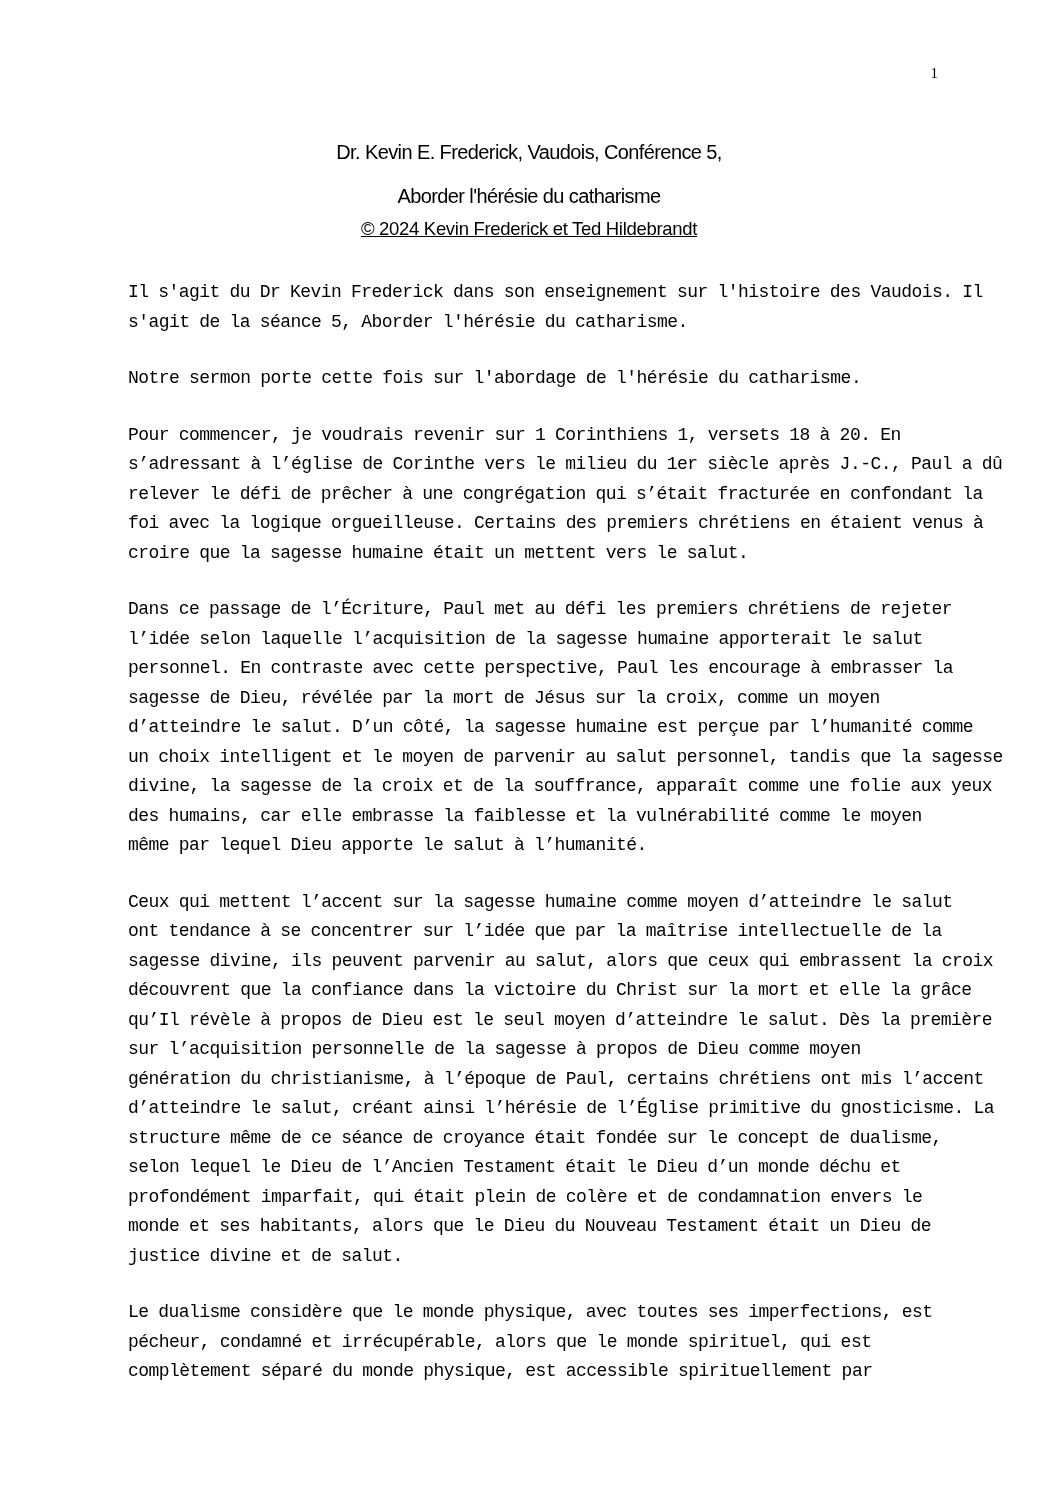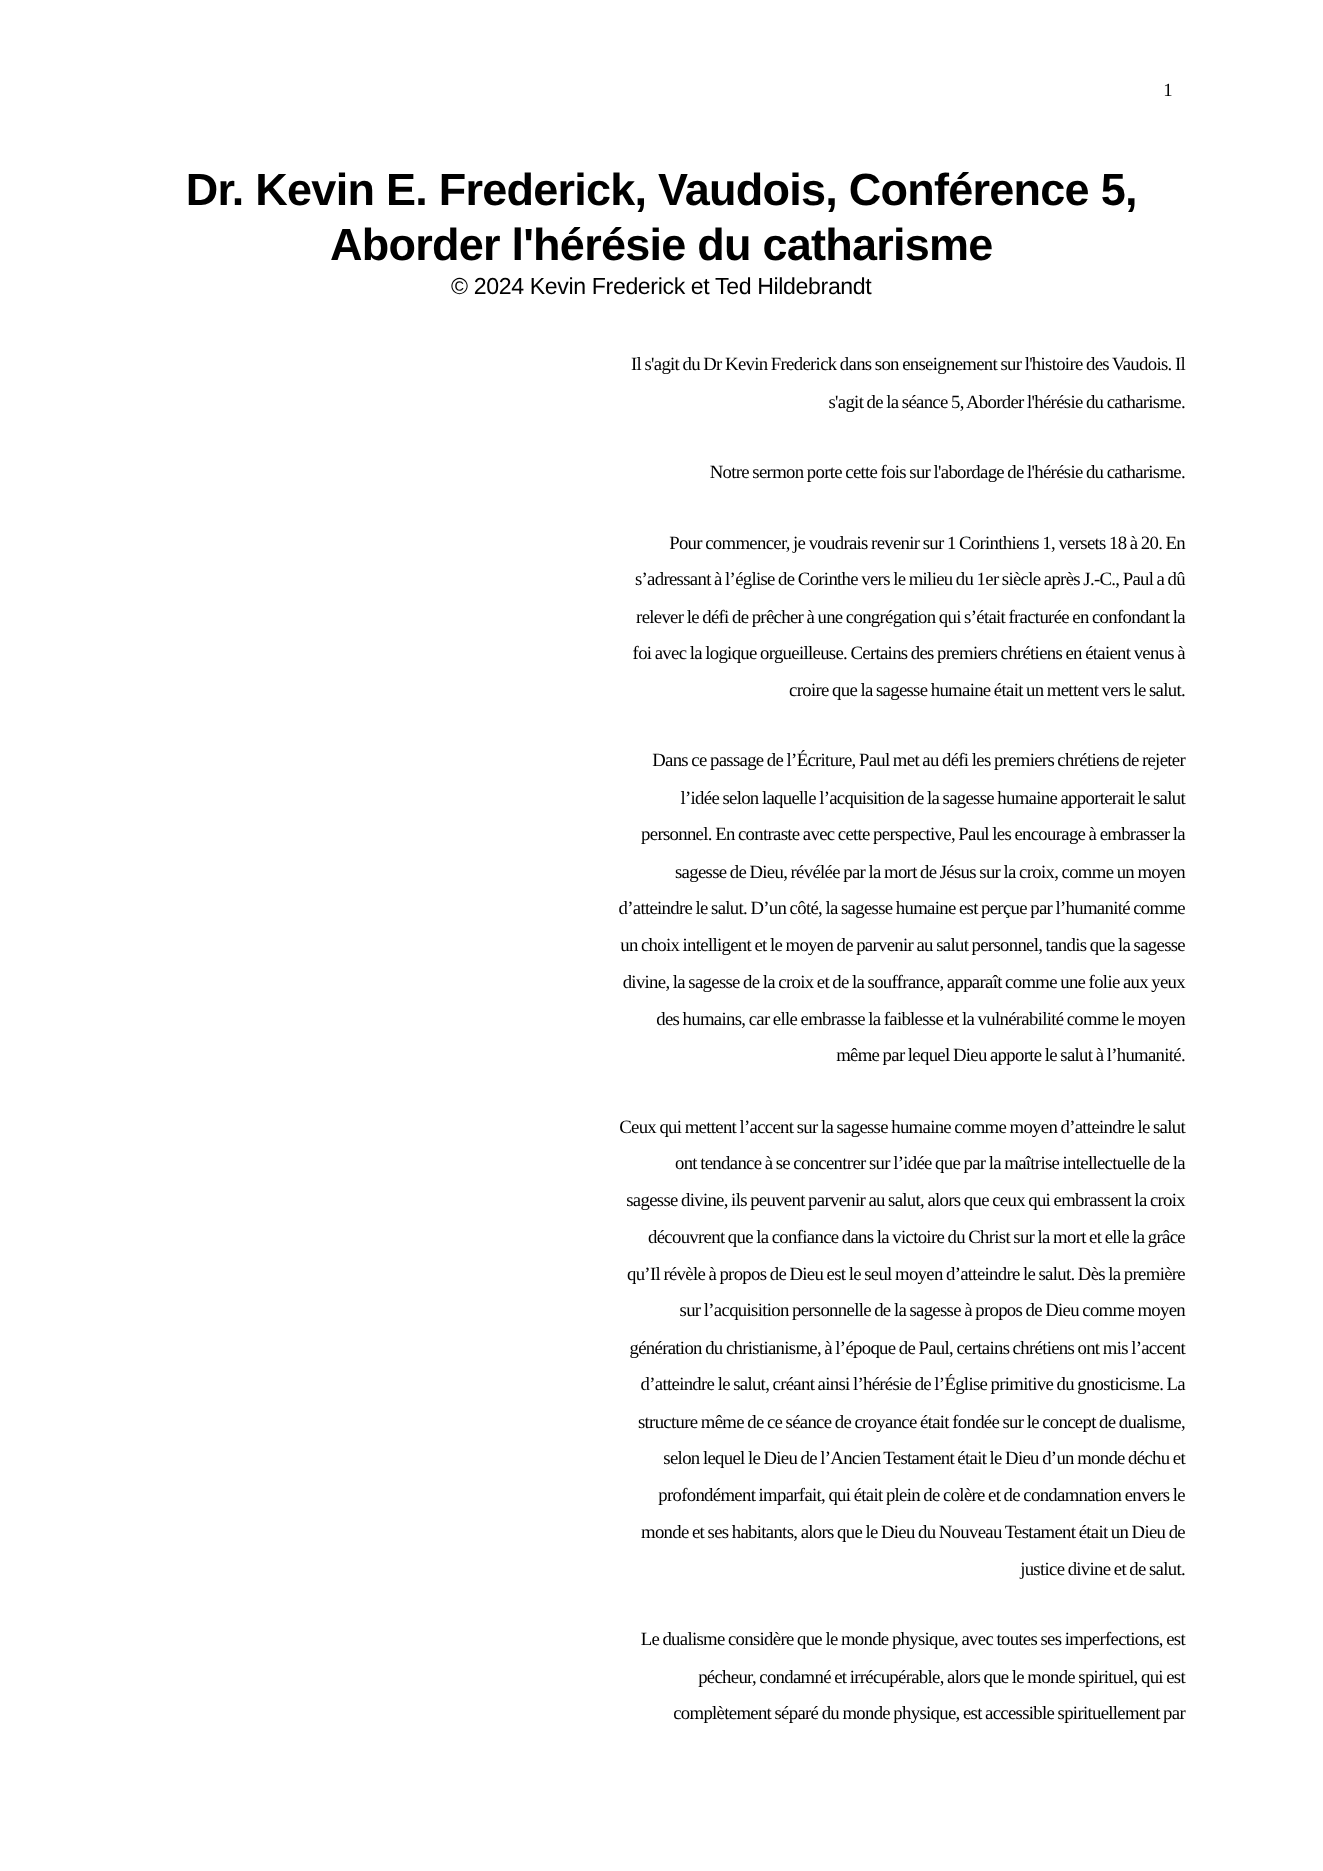--- a/index.html
+++ b/index.html
@@ -27,52 +27,52 @@
     }
     .title-block {
       position: absolute;
       top: 130px;
       left: 0;
       width: 1058px;
       text-align: center;
     }
     .title-line {
       font-family: "Liberation Sans", sans-serif;
-      font-weight: bold;
-      font-size: 36px;
+      font-weight: normal;
+      font-size: 20px;
       line-height: 44px;
       letter-spacing: -0.6px;
       white-space: nowrap;
     }
     .copyright {
       font-family: "Liberation Sans", sans-serif;
       font-size: 18.5px;
       line-height: 26px;
       letter-spacing: -0.3px;
       white-space: nowrap;
       margin-top: -2px;
+      text-decoration: underline;
     }
     .body-text {
       position: absolute;
       top: 278px;
       left: 128px;
       width: 820px;
     }
     .para {
       margin: 0 0 27px 0;
     }
     .line {
       display: block;
-      font-family: Liberation Serif, serif;
-      font-size: 15px;
+      font-family: Liberation Mono, monospace;
+      font-size: 18px;
       line-height: 29.5px;
       letter-spacing: -0.55px;
       word-spacing: -0.5px;
       white-space: nowrap;
-      text-align: right;
     }
   </style>
 </head>
 <body>
 
 <div class="page-number">1</div>
 
 <div class="title-block">
   <div class="title-line">Dr. Kevin E. Frederick, Vaudois, Conférence 5,</div>
   <div class="title-line">Aborder l'hérésie du catharisme</div>

